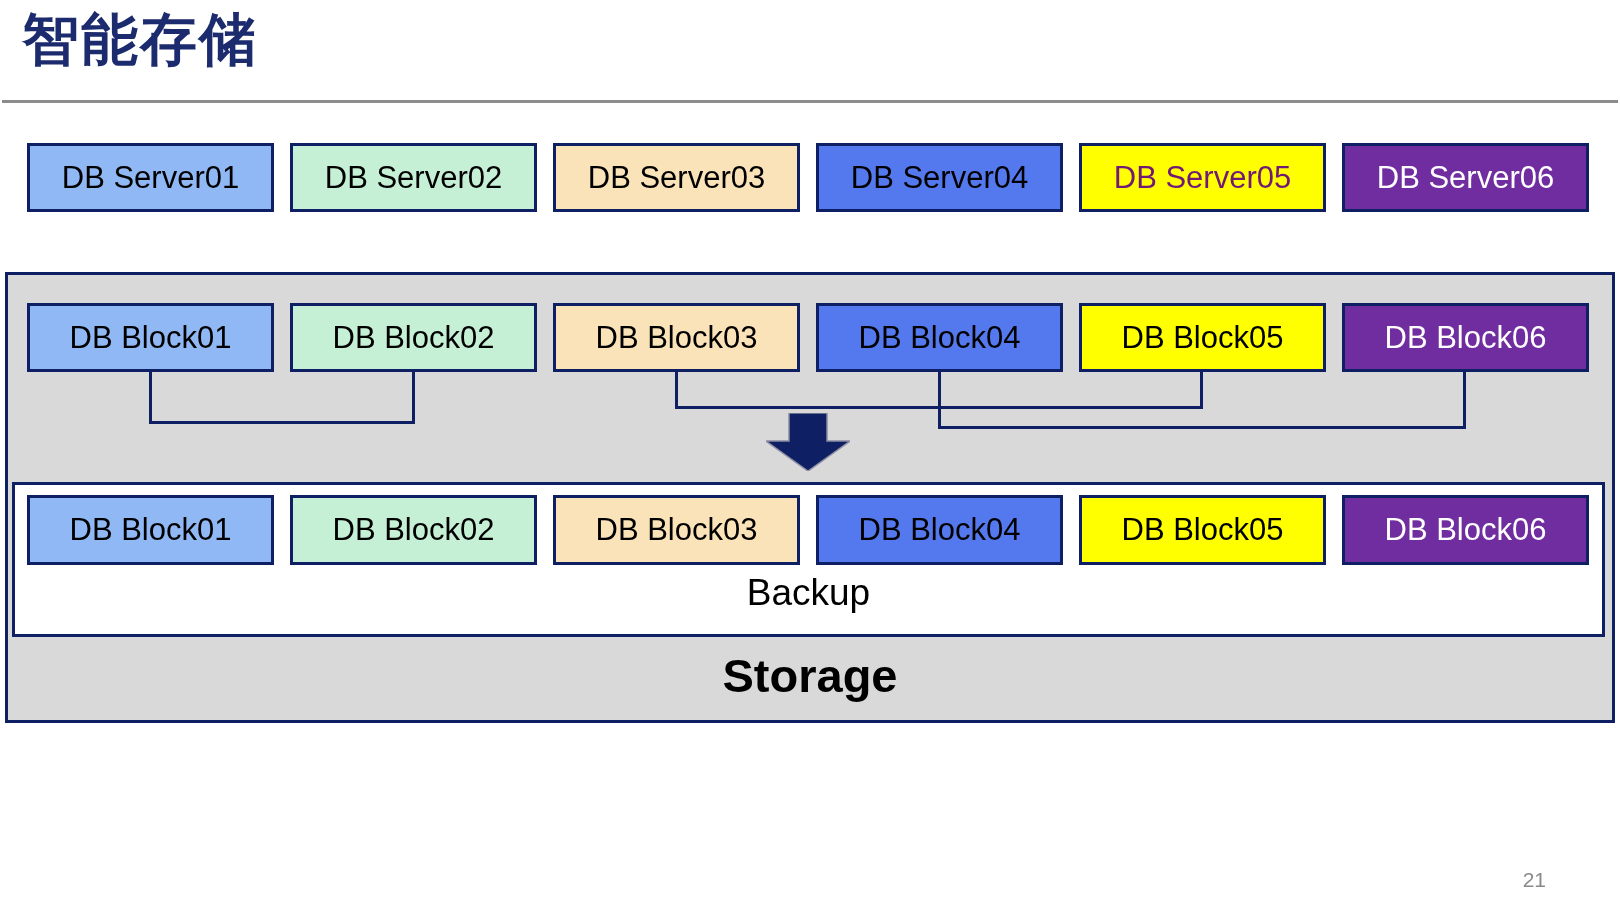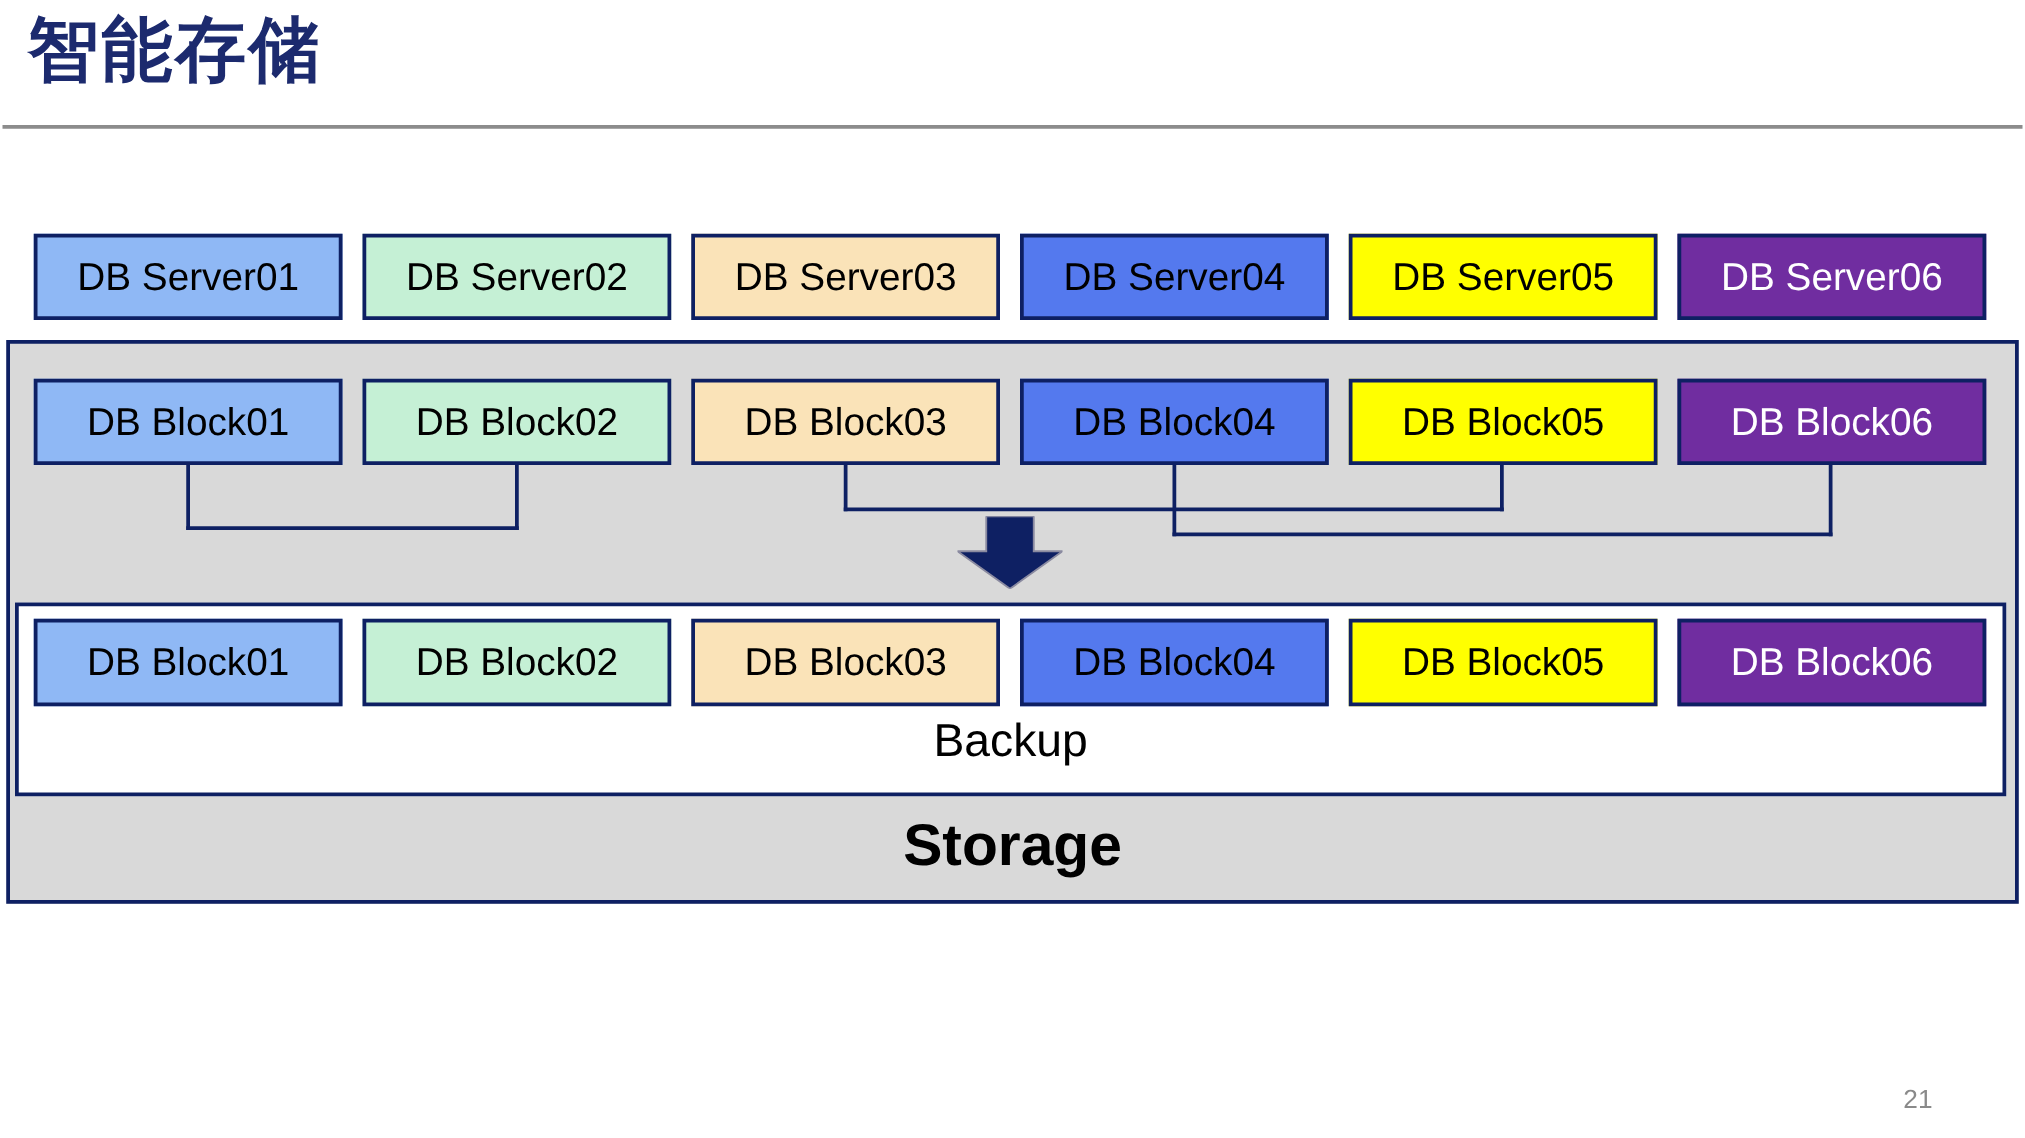--- a/index.html
+++ b/index.html
@@ -14,21 +14,21 @@
   body{background:#fff;font-family:"Liberation Sans","DejaVu Sans",sans-serif;}
   #canvas{position:relative;width:1620px;height:910px;background:#fff;overflow:hidden;}
 
   .slide-title{position:absolute;left:22px;top:2px;font-size:57px;font-weight:bold;
     color:var(--title-navy);letter-spacing:2px;font-family:"DejaVu Sans","Liberation Sans",sans-serif;}
   .divider{position:absolute;left:2px;top:100px;width:1616px;height:3px;background:var(--divider-gray);}
 
   .box{position:absolute;width:247px;height:69px;border:3px solid var(--border-navy);
     display:flex;align-items:center;justify-content:center;font-size:31px;color:#000;}
   .c0{left:27px}.c1{left:290px}.c2{left:553px}.c3{left:816px}.c4{left:1079px}.c5{left:1342px}
-  .row-servers{top:143px;margin-top:44px;}
+  .row-servers{top:143px;}
   .row-blocks1{top:303px;}
   .row-blocks2{top:495px;height:70px;}
 
   .storage-container{position:absolute;left:5px;top:272px;width:1610px;height:451px;
     background:var(--container-gray);border:3px solid var(--border-navy);}
   .inner-container{position:absolute;left:12px;top:482px;width:1593px;height:155px;
     background:#ffffff;border:3px solid var(--border-navy);}
 
   .bracket{position:absolute;border-left:3px solid var(--border-navy);
     border-right:3px solid var(--border-navy);border-bottom:3px solid var(--border-navy);}
@@ -54,21 +54,21 @@
 <div id="canvas">
 
   <div class="slide-title">智能存储</div>
   <div class="divider"></div>
 
   <div>
     <div class="box row-servers c0" style="background: rgb(143, 184, 245); color: rgb(0, 0, 0);">DB Server01</div>
     <div class="box row-servers c1" style="background: rgb(197, 240, 213); color: rgb(0, 0, 0);">DB Server02</div>
     <div class="box row-servers c2" style="background: rgb(250, 227, 184); color: rgb(0, 0, 0);">DB Server03</div>
     <div class="box row-servers c3" style="background: rgb(84, 121, 238); color: rgb(0, 0, 0);">DB Server04</div>
-    <div class="box row-servers c4" style="background: rgb(255, 255, 0); color: #000000;">DB Server05</div>
+    <div class="box row-servers c4" style="background: rgb(255, 255, 0); color: #701a75;">DB Server05</div>
     <div class="box row-servers c5" style="background: rgb(112, 45, 160); color: rgb(255, 255, 255);">DB Server06</div>
   </div>
 
   <div class="storage-container"></div>
 
   <div class="bracket bracket-a"></div>
   <div class="bracket bracket-b"></div>
   <div class="bracket bracket-c"></div>
 
   <div>

